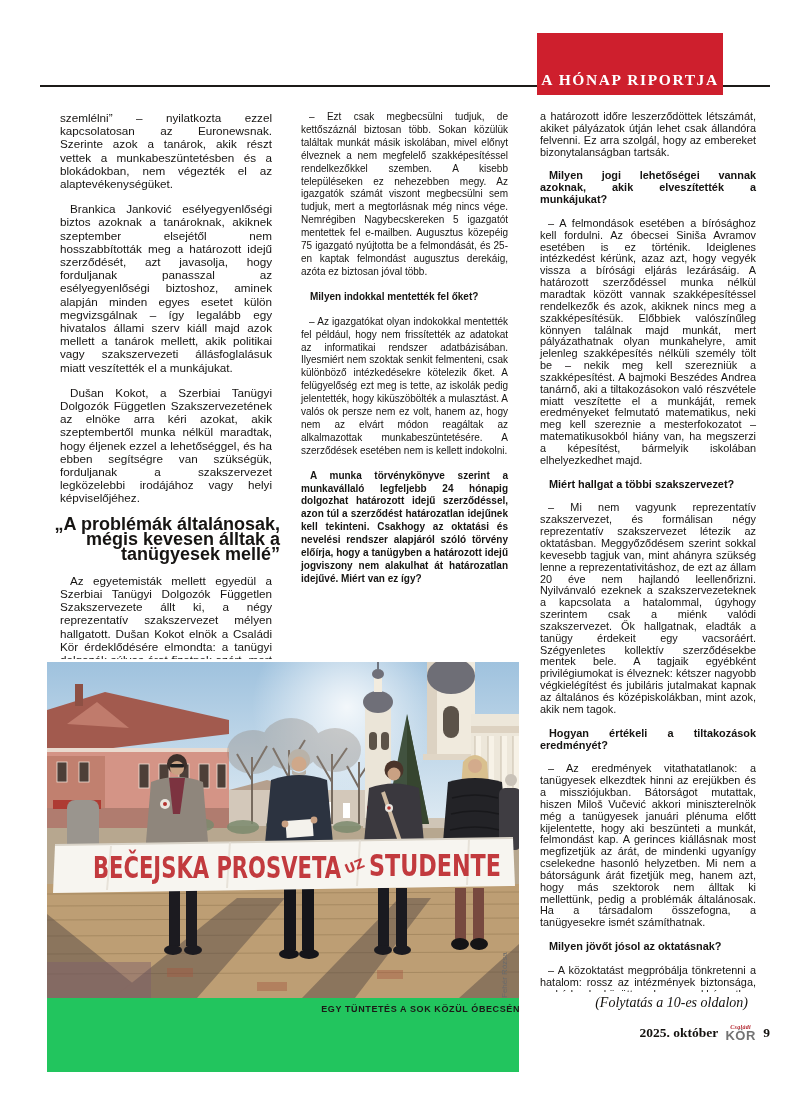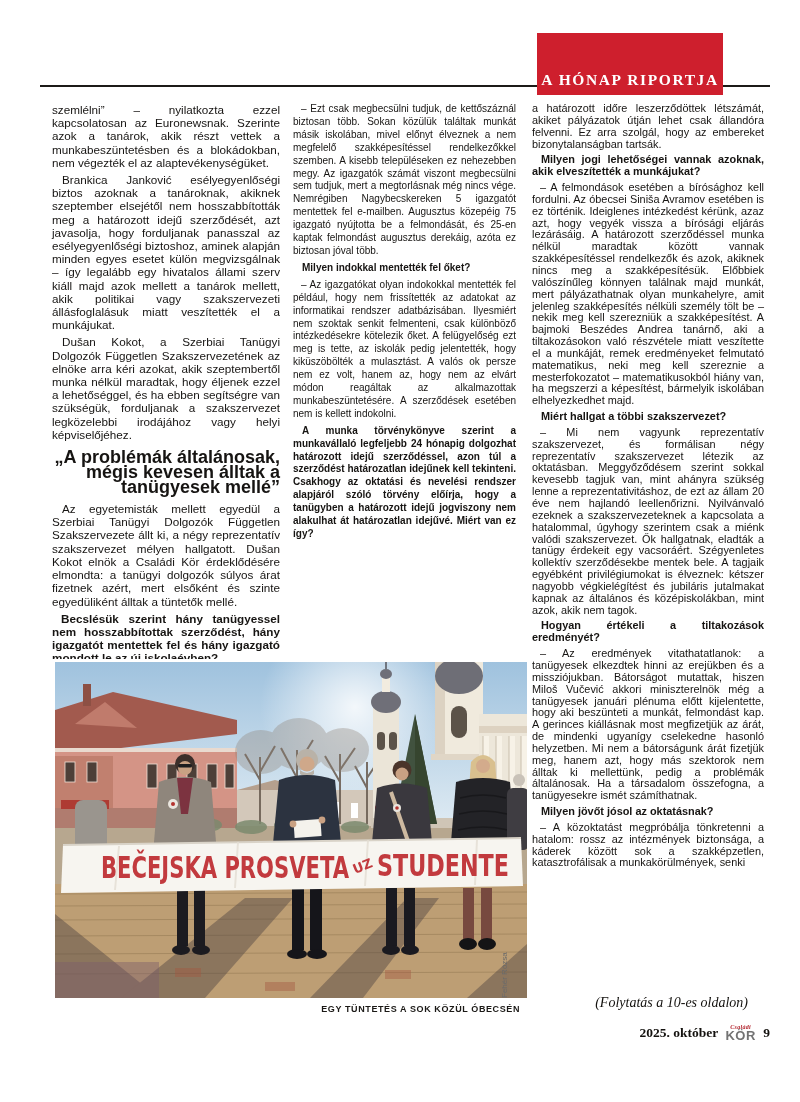--- a/index.html
+++ b/index.html
@@ -9,28 +9,28 @@
   .toprule{position:absolute;left:40px;top:85px;width:730px;height:2px;background:#1c1a18;}
   .kicker-box{position:absolute;left:537px;top:33px;width:186px;height:62px;background:#ce1f2d;
               display:flex;align-items:flex-end;justify-content:center;padding-bottom:6px;box-sizing:border-box;}
   .kicker-box span{font-family:"Liberation Serif",serif;font-weight:bold;color:#ffffff;
                    font-size:15.5px;letter-spacing:1.6px;white-space:nowrap;}
   
   .col{position:absolute;top:99px;text-align:justify;overflow:hidden;}
   .col1{left:48px;width:236px;height:560px;font-size:11.7px;line-height:13.2px;}
   .col2{left:289px;width:231px;height:550px;font-size:10px;line-height:12.9px;}
   .col3{left:528px;width:240px;height:893px;font-size:10.9px;line-height:11.85px;}
-  .col p{margin:4px;}
+  .col p{margin:12px;}
   .p-ind{text-indent:10px;}
   .q{font-weight:bold;text-indent:9px;}
   .a{text-indent:8px;}
   .subhead{font-weight:bold;text-align:right;text-indent:0;font-size:18px;line-height:15px;
            margin:9px 4px 7px 4px !important;}
   
-  .photo{position:absolute;left:55px;top:662px;width:472px;height:336px;overflow:hidden;background:#c4b5fd;}
+  .photo{position:absolute;left:47px;top:662px;width:472px;height:410px;overflow:hidden;background:#22c55e;}
   .caption{position:absolute;left:48px;top:1004px;width:472px;text-align:right;
            font-size:9px;font-weight:bold;letter-spacing:.6px;color:#1b1916;}
   .credit{position:absolute;left:500px;top:998px;width:80px;font-size:8px;color:#6a6a6a;
           transform:rotate(-90deg);transform-origin:0 0;white-space:nowrap;}
   
   .continuation{position:absolute;left:528px;top:995px;width:220px;text-align:right;
                 font-family:"Liberation Serif",serif;font-style:italic;font-size:14px;color:#14120f;}
   .footer{position:absolute;left:468px;top:1024px;width:302px;text-align:right;
           font-family:"Liberation Serif",serif;font-weight:bold;font-size:13.5px;color:#14120f;}
   .footer .logo{display:inline-block;vertical-align:-3px;line-height:0;margin:0 4px;text-align:center;}

